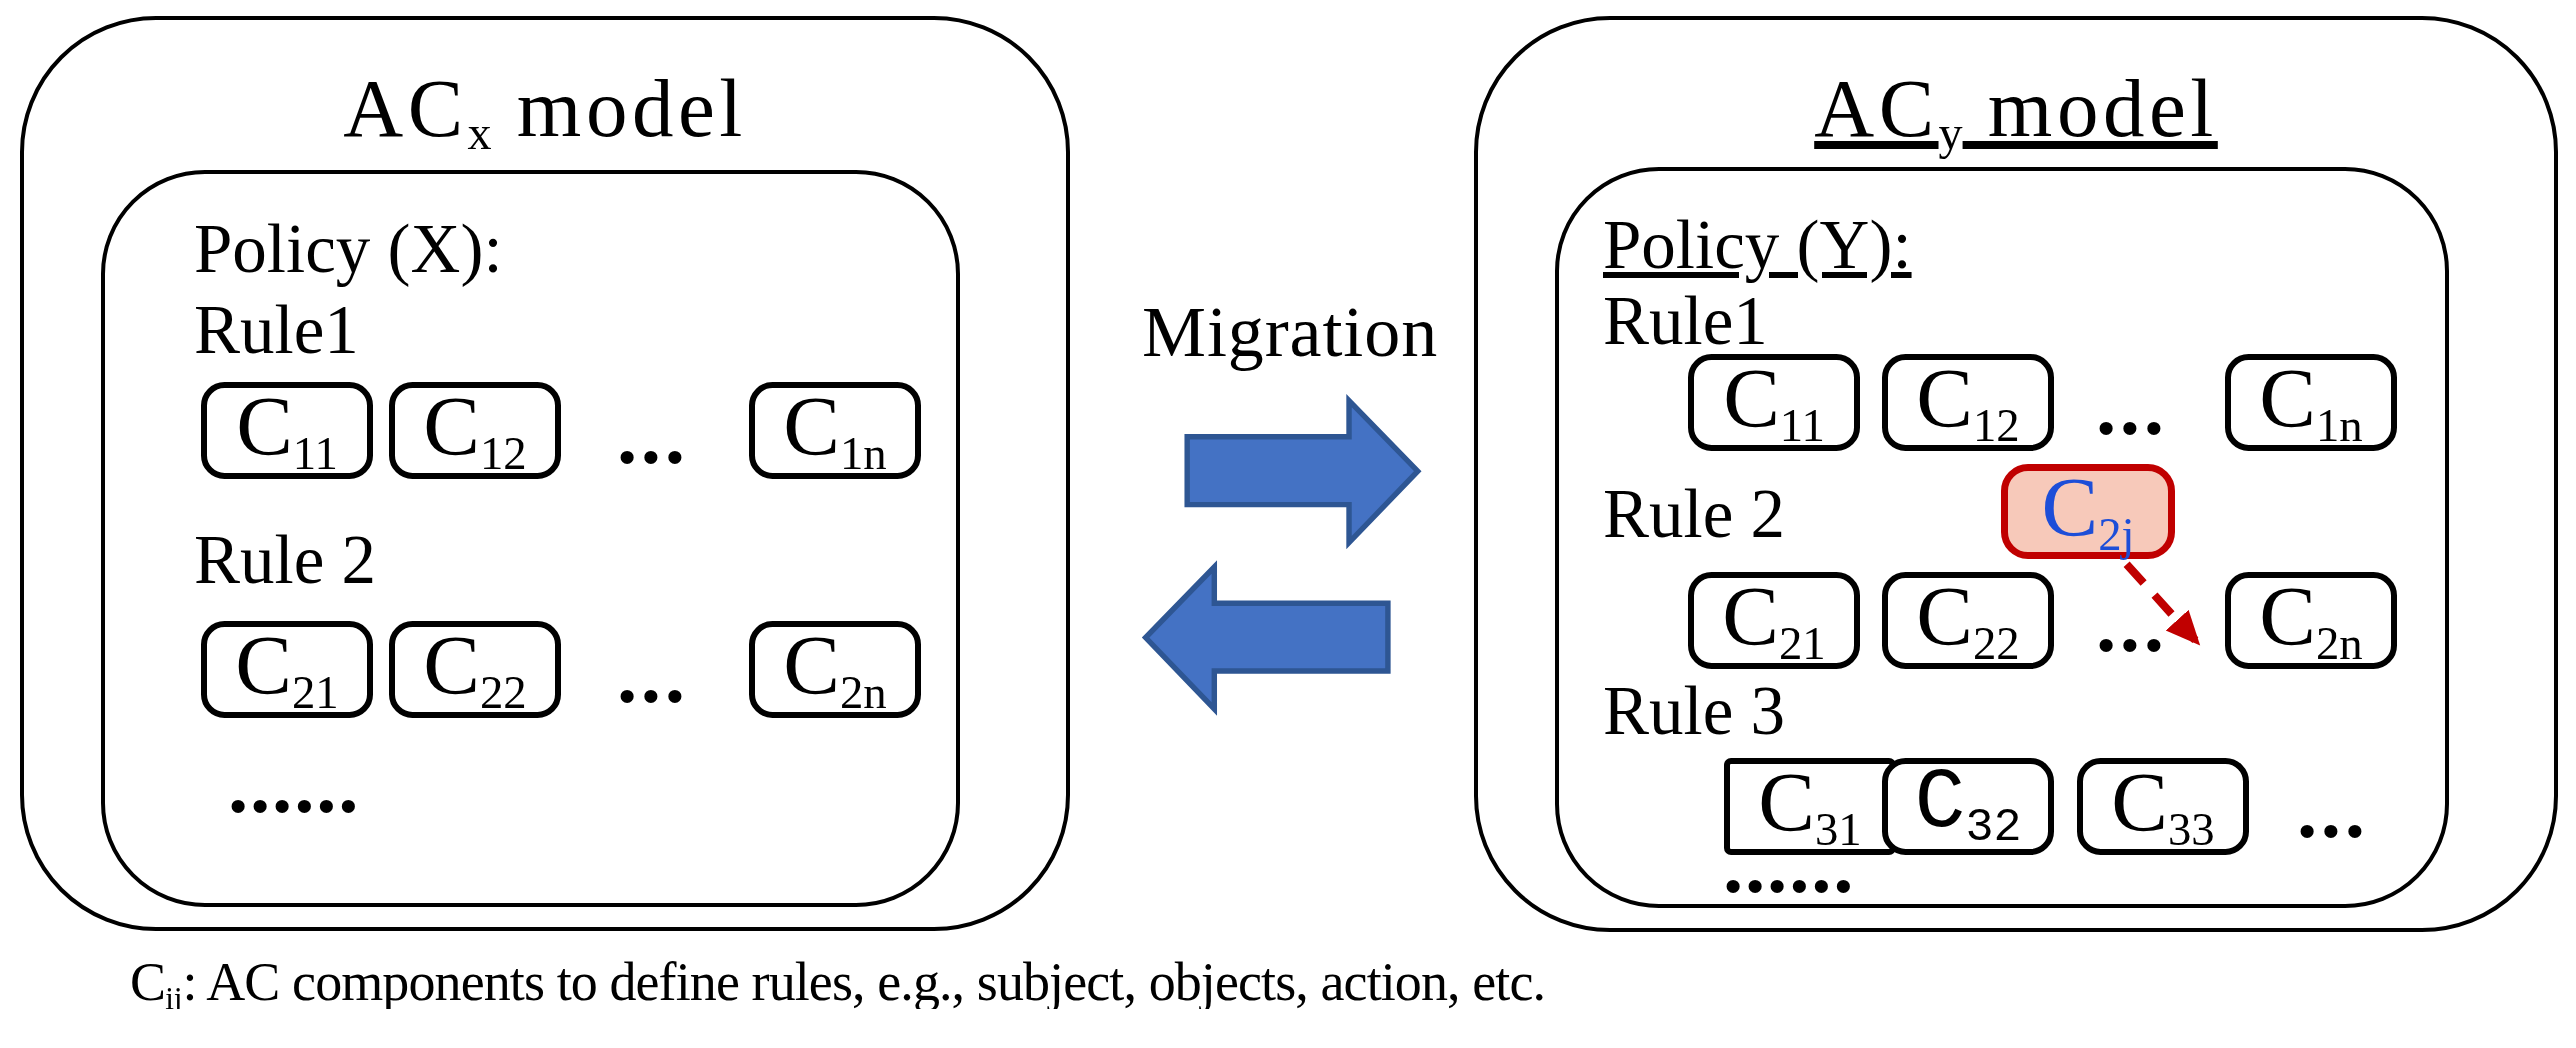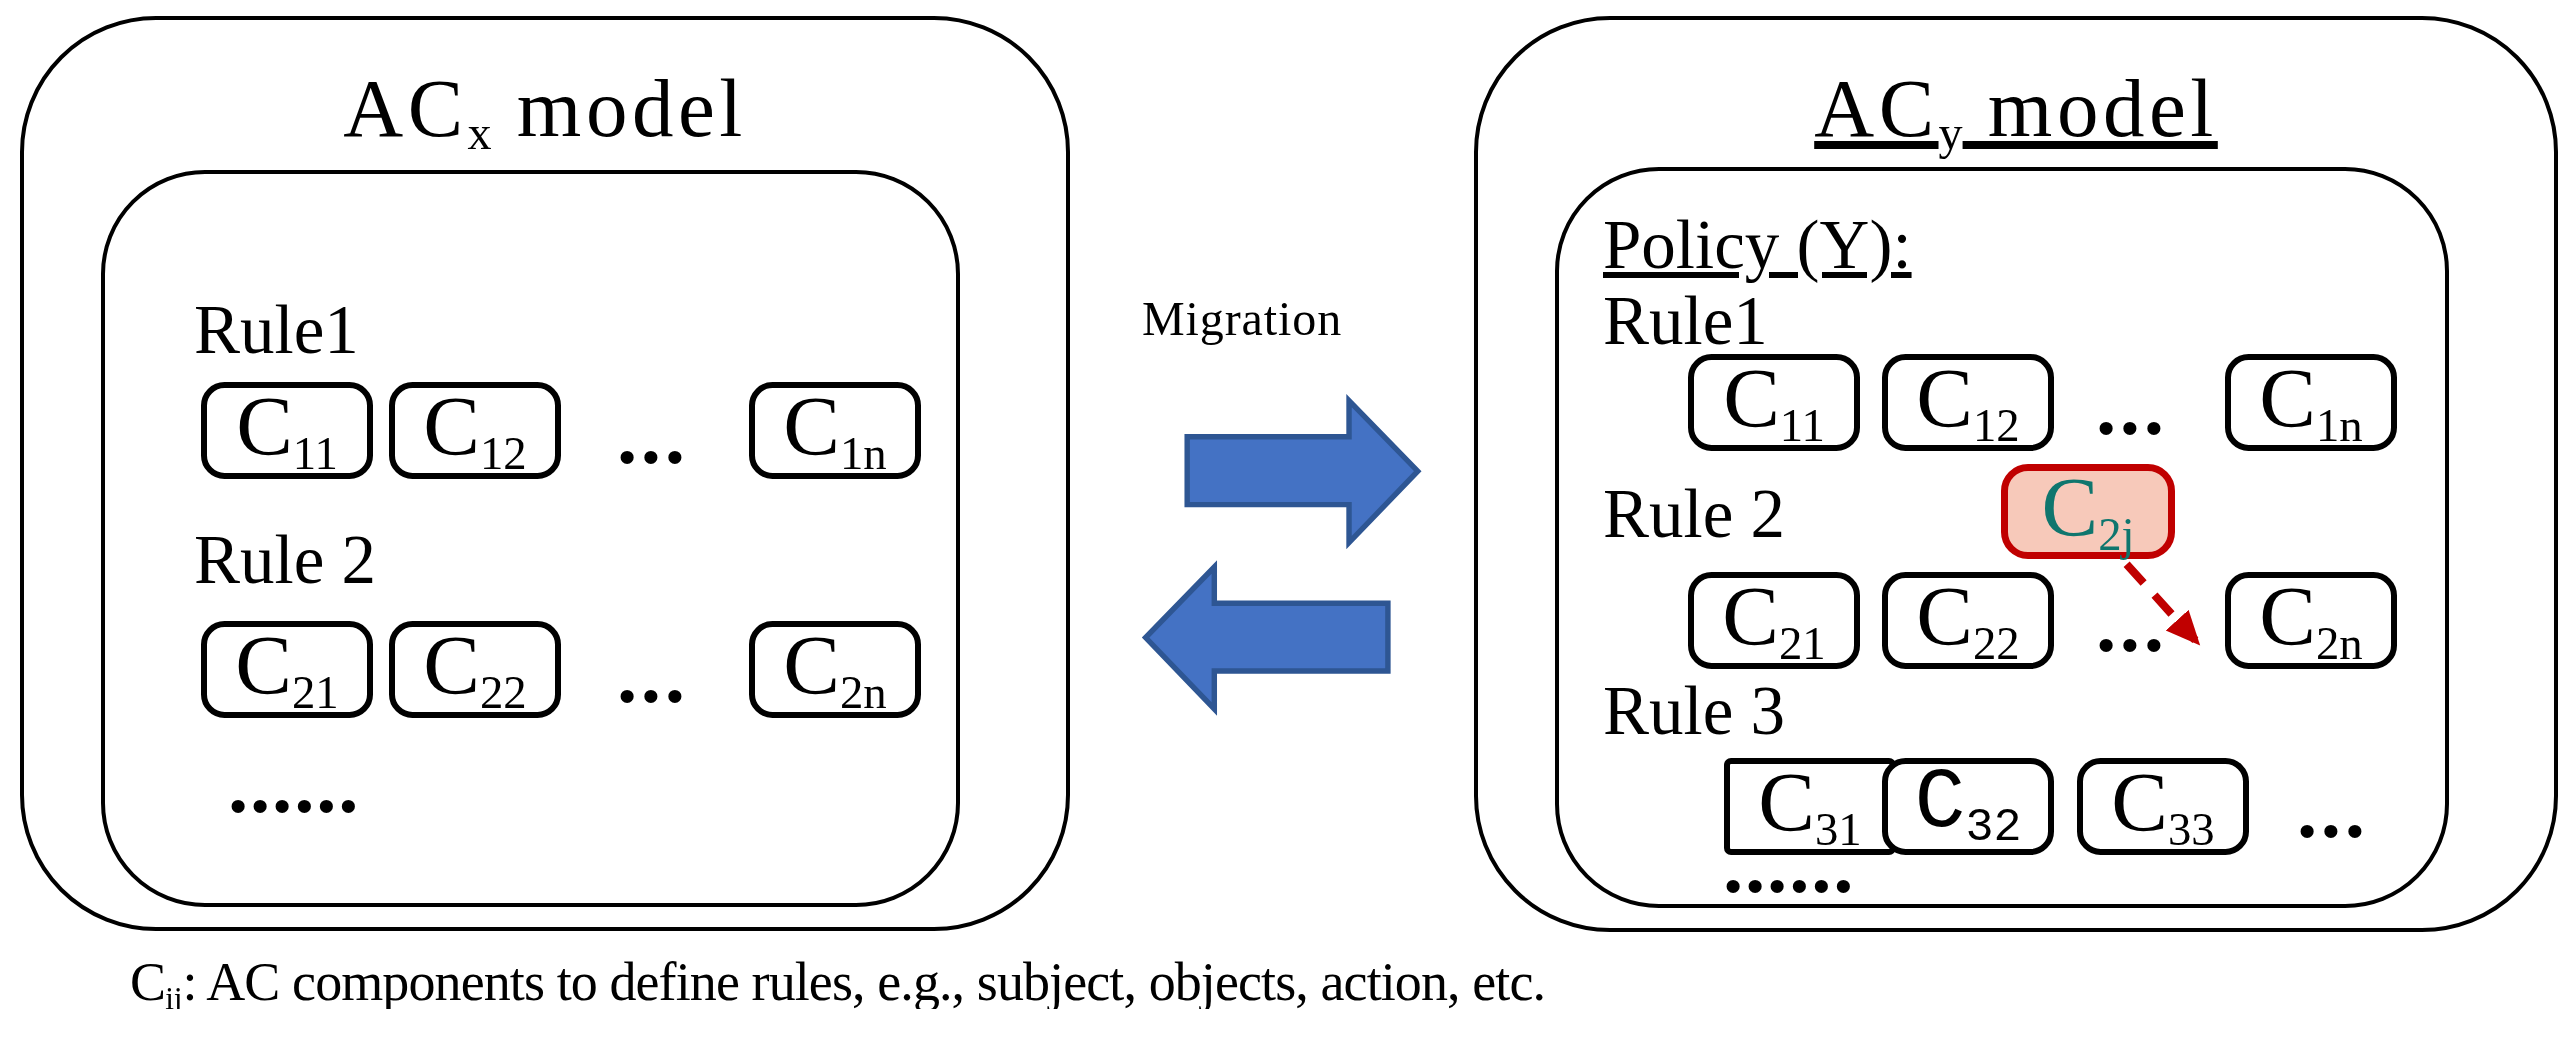--- a/index.html
+++ b/index.html
@@ -28,21 +28,21 @@
   
   .comp {
     position:absolute; width:172px; height:97px; box-sizing:border-box;
     border:6.3px solid #000; border-radius:23.5px; background:#fff;
     display:flex; align-items:center; justify-content:center;
     font-size:85px; line-height:1;
   }
   .comp .inner { white-space:nowrap; }
   .comp .csub { font-size:0.55em; vertical-align:-0.30em; }
   .comp.highlight {
-    border-color:#C00000; background:#F7C9BA; color:#0f766e;
+    border-color:#C00000; background:#F7C9BA; color:#1d4ed8;
     border-width:7.2px; border-radius:27px; width:174px; height:95px;
   }
   
   .dotstext {
     position:absolute; font-size:81px; font-weight:bold; line-height:1;
     letter-spacing:3.6px; white-space:nowrap;
   }
   .caption {
     position:absolute; font-size:54px; line-height:1.15; letter-spacing:-0.9px;
     white-space:nowrap;
@@ -56,20 +56,21 @@
 <div id="canvas">
 
   <div class="model-box" style="left:20px; top:16.3px; width:1050px; height:915px;"></div>
 
   <div class="model-title" style="left:20px; top:63px; width:1050px;">
     <span>AC</span><span class="sub">x</span><span> model</span>
   </div>
 
   <div class="policy-box" style="left:101px; top:170px; width:859px; height:737px;"></div>
 
+  <div class="txt" style="left:194px; top:210px;">Policy (X):</div>
 
   <div class="txt" style="left:194px; top:291px;">Rule1</div>
 
   <div class="comp" style="left:201px; top:382px;">
     <span class="inner"><span>C</span><span class="csub">11</span></span>
   </div>
   <div class="comp" style="left:389px; top:382px;">
     <span class="inner"><span>C</span><span class="csub">12</span></span>
   </div>
   <div class="dotstext" style="left:617px; top:396px;">...</div>
@@ -85,21 +86,21 @@
   <div class="comp" style="left:389px; top:621px;">
     <span class="inner"><span>C</span><span class="csub">22</span></span>
   </div>
   <div class="dotstext" style="left:617px; top:635px;">...</div>
   <div class="comp" style="left:749px; top:621px;">
     <span class="inner"><span>C</span><span class="csub">2n</span></span>
   </div>
 
   <div class="dotstext" style="left:228px; top:745px; letter-spacing:1.8px;">......</div>
 
-  <div class="txt" style="left:1142px; top:291px; font-size:48px; letter-spacing:0.9px;">Migration</div>
+  <div class="txt" style="left:1142px; top:291px; font-size:72px; letter-spacing:0.9px;">Migration</div>
 
   <div class="model-box" style="left:1474px; top:16.3px; width:1084px; height:916px;"></div>
 
   <div class="model-title" style="left:1474px; top:63px; width:1084px;text-decoration:underline;">
     <span>AC</span><span class="sub">y</span><span> model</span>
   </div>
 
   <div class="policy-box" style="left:1555px; top:167px; width:894px; height:741px;"></div>
 
   <div class="txt" style="left:1603px; top:206px;text-decoration:underline;">Policy (Y):</div>

